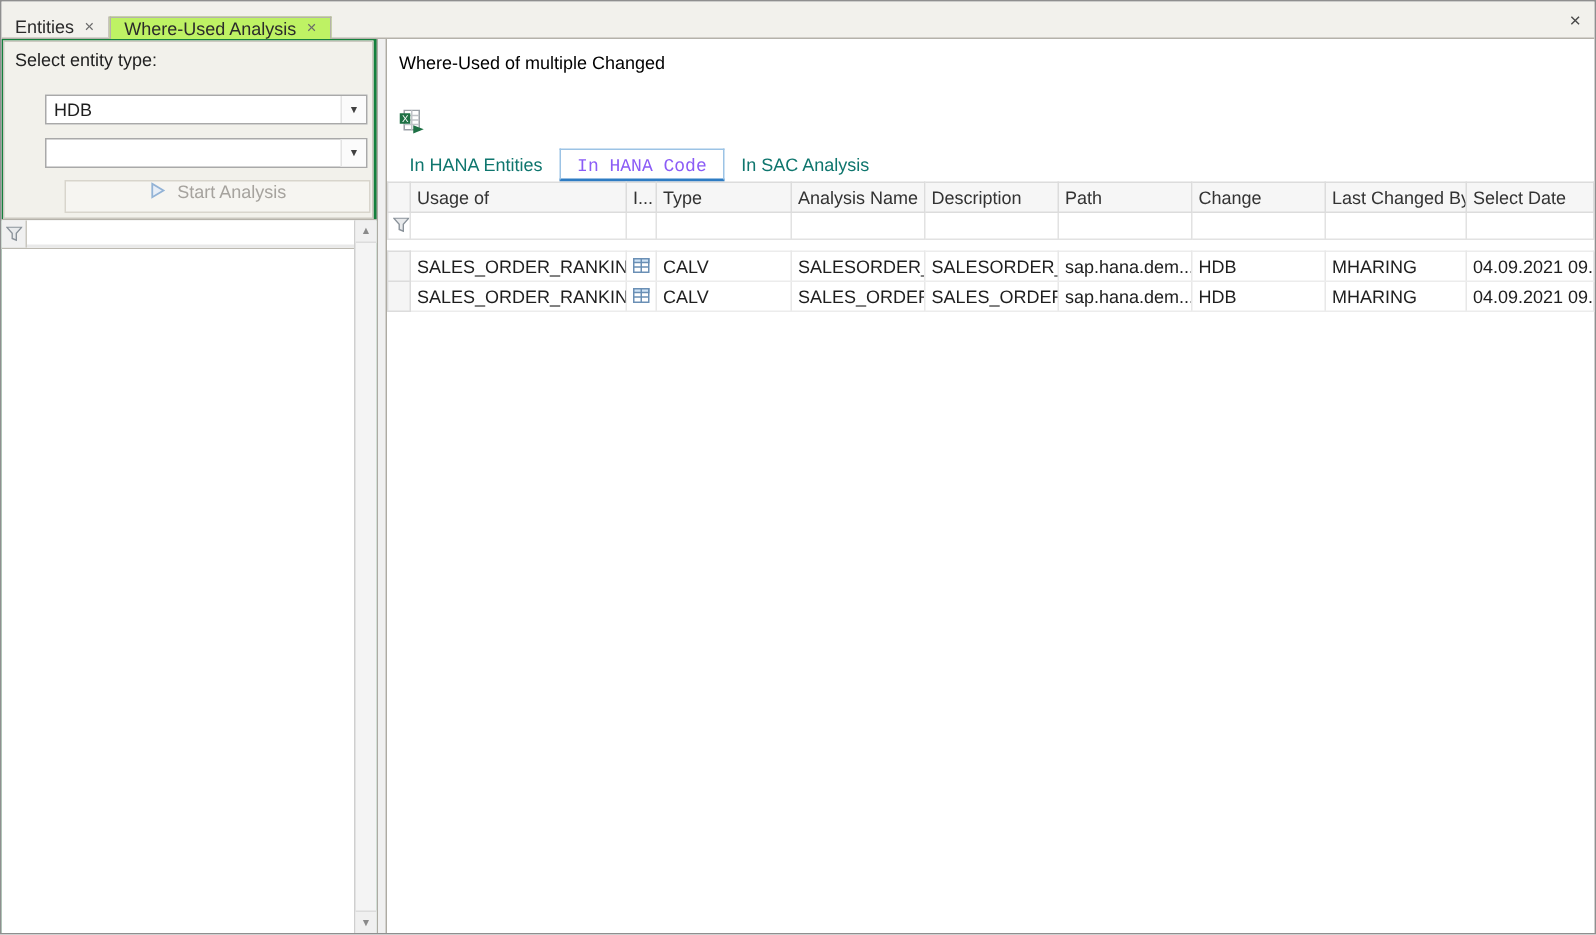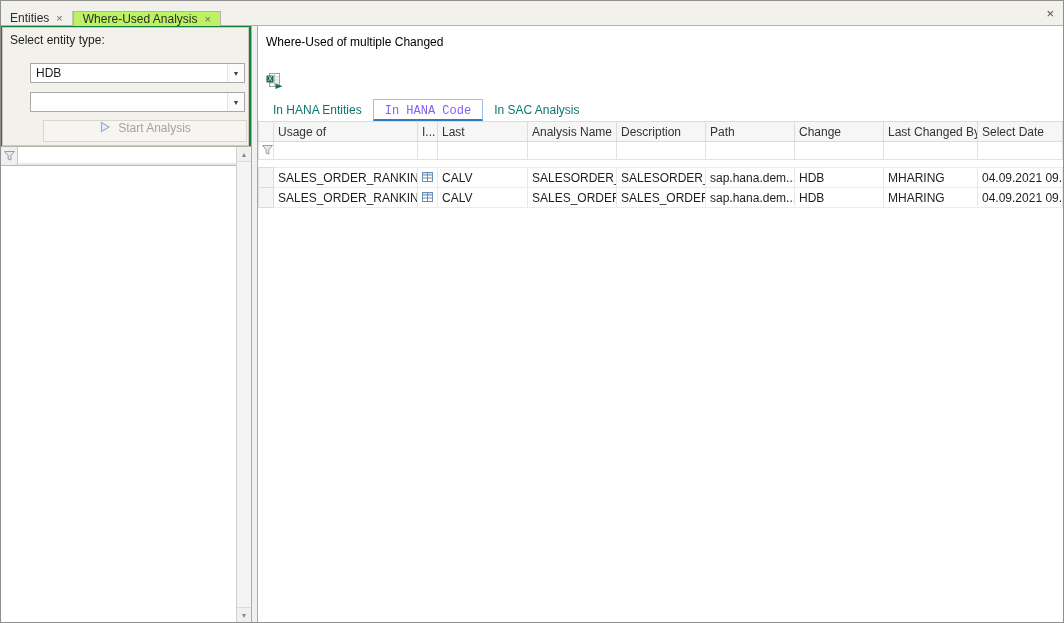--- a/index.html
+++ b/index.html
@@ -209,21 +209,21 @@
             <col style="width:89px">
             <col style="width:89px">
             <col style="width:94px">
             <col>
           </colgroup>
           <tbody>
             <tr data-name="grid-header-row">
               <th class="gutter" data-name="grid-corner"></th>
               <th data-name="column-header">Usage of</th>
               <th data-name="column-header">I...</th>
-              <th data-name="column-header">Last</th>
+              <th data-name="column-header">Type</th>
               <th data-name="column-header">Analysis Name</th>
               <th data-name="column-header">Description</th>
               <th data-name="column-header">Path</th>
               <th data-name="column-header">Change</th>
               <th data-name="column-header">Last Changed By</th>
               <th data-name="column-header">Select Date</th>
             </tr>
             <tr data-name="grid-filter-row">
               <td class="gutter fcell" data-name="filter-row-indicator"><svg data-name="filter-icon" width="11" height="10" viewBox="0 0 12 11">
                   <path d="M0.5 0.5 h11 L7.5 5 v5 l-3 -1.2 V5 Z" fill="#e8eaec" stroke="#8a929a"></path>

